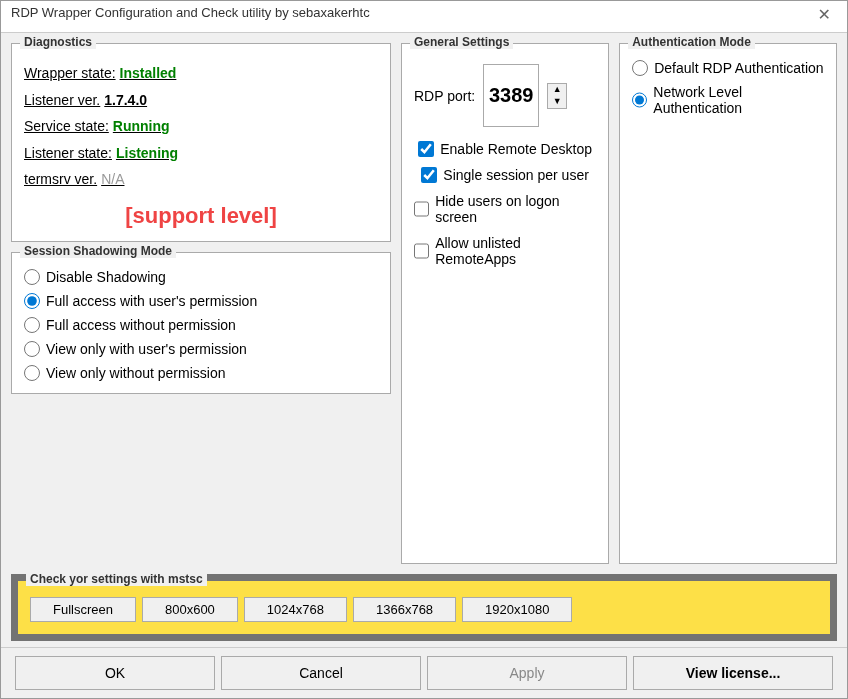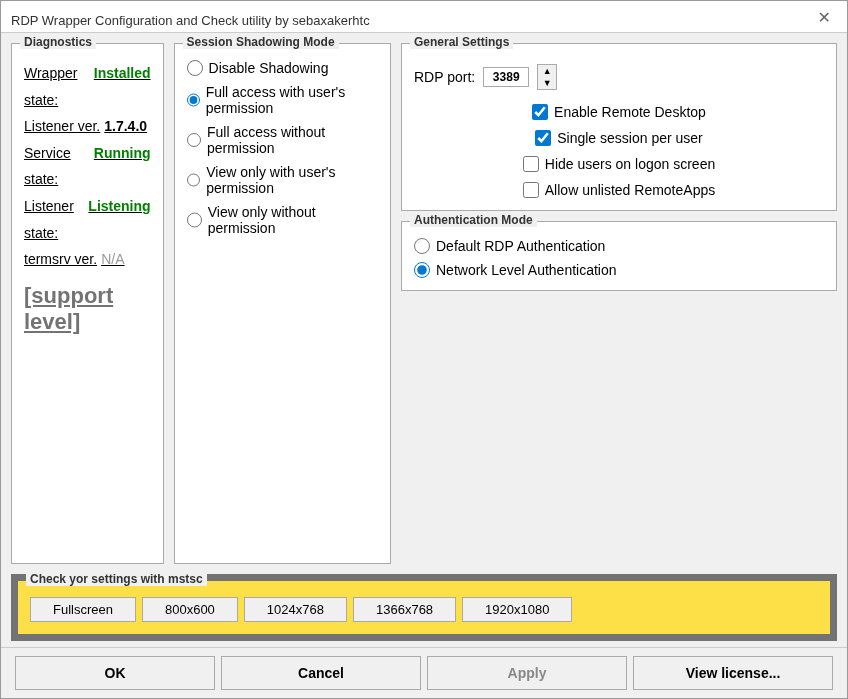--- a/index.html
+++ b/index.html
@@ -20,21 +20,21 @@
       border: 1px solid #999;
       box-shadow: 2px 2px 8px rgba(0,0,0,0.3);
       display: flex;
       flex-direction: column;
     }
     .title-bar {
       background: #fff;
       border-bottom: 1px solid #ccc;
       padding: 4px 10px;
       display: flex;
-      align-items: flex-end;
+      align-items: flex-start;
       justify-content: space-between;
       min-height: 32px;
     }
     .title-bar-text {
       font-size: 13px;
       color: #333;
     }
     .close-btn {
       cursor: pointer;
       font-size: 16px;
@@ -47,26 +47,27 @@
     .content {
       display: flex;
       flex: 1;
       padding: 10px;
       gap: 10px;
       overflow: hidden;
     }
     .left-panel {
       flex: 0 0 380px;
       display: flex;
+      flex-direction: column;
       gap: 10px;
     }
     .right-panel {
       flex: 1;
       display: flex;
-      flex-direction: column;
+      flex-direction: row;
       gap: 10px;
     }
     .section-box {
       border: 1px solid #aaa;
       padding: 8px 12px 12px 12px;
       background: #fff;
       position: relative;
     }
     .section-title {
       font-size: 12px;
@@ -86,25 +87,25 @@
     .diag-row {
       display: flex;
       align-items: baseline;
       gap: 4px;
     }
     .diag-label { color: #000; }
     .diag-value-green { color: #008000; font-weight: bold; }
     .diag-value-bold { color: #000; font-weight: bold; }
     .diag-value-gray { color: #999; }
     .support-level {
+      text-align: center;
       font-size: 22px;
       font-weight: bold;
       margin-top: 10px;
-      color: #737373;
-      text-decoration: underline;
+      color: #ef4444;
     }
     .radio-group {
       margin-top: 8px;
       display: flex;
       flex-direction: column;
       gap: 8px;
     }
     .radio-item, .checkbox-item {
       display: flex;
       align-items: center;
@@ -119,26 +120,26 @@
     }
     .rdp-port-row {
       display: flex;
       align-items: center;
       gap: 8px;
       margin-top: 12px;
       margin-bottom: 10px;
     }
     .rdp-port-label { color: #000; }
     .rdp-port-input {
-      width: 46px;
-      font-size: 12px;
+      width: 56px;
+      font-size: 20px;
       font-weight: bold;
       text-align: center;
       border: 1px solid #aaa;
-      padding: 2px 4px;
+      padding: 19px 4px;
     }
     .spinner {
       display: flex;
       flex-direction: column;
       border: 1px solid #aaa;
     }
     .spinner-btn {
       width: 18px;
       height: 12px;
       font-size: 9px;
@@ -183,21 +184,21 @@
       border-top: 1px solid #ccc;
       background: #f0f0f0;
       padding: 8px 10px;
       gap: 6px;
       justify-content: center;
     }
     .footer-btn {
       flex: 1;
       padding: 8px 16px;
       font-size: 14px;
-      font-weight: bold;
+      font-weight: normal;
       border: 1px solid #aaa;
       background: #f0f0f0;
       cursor: pointer;
       max-width: 200px;
     }
     .footer-btn.apply-btn {
       color: #888;
     }
     .footer-btn.view-license-btn {
       font-weight: bold;

